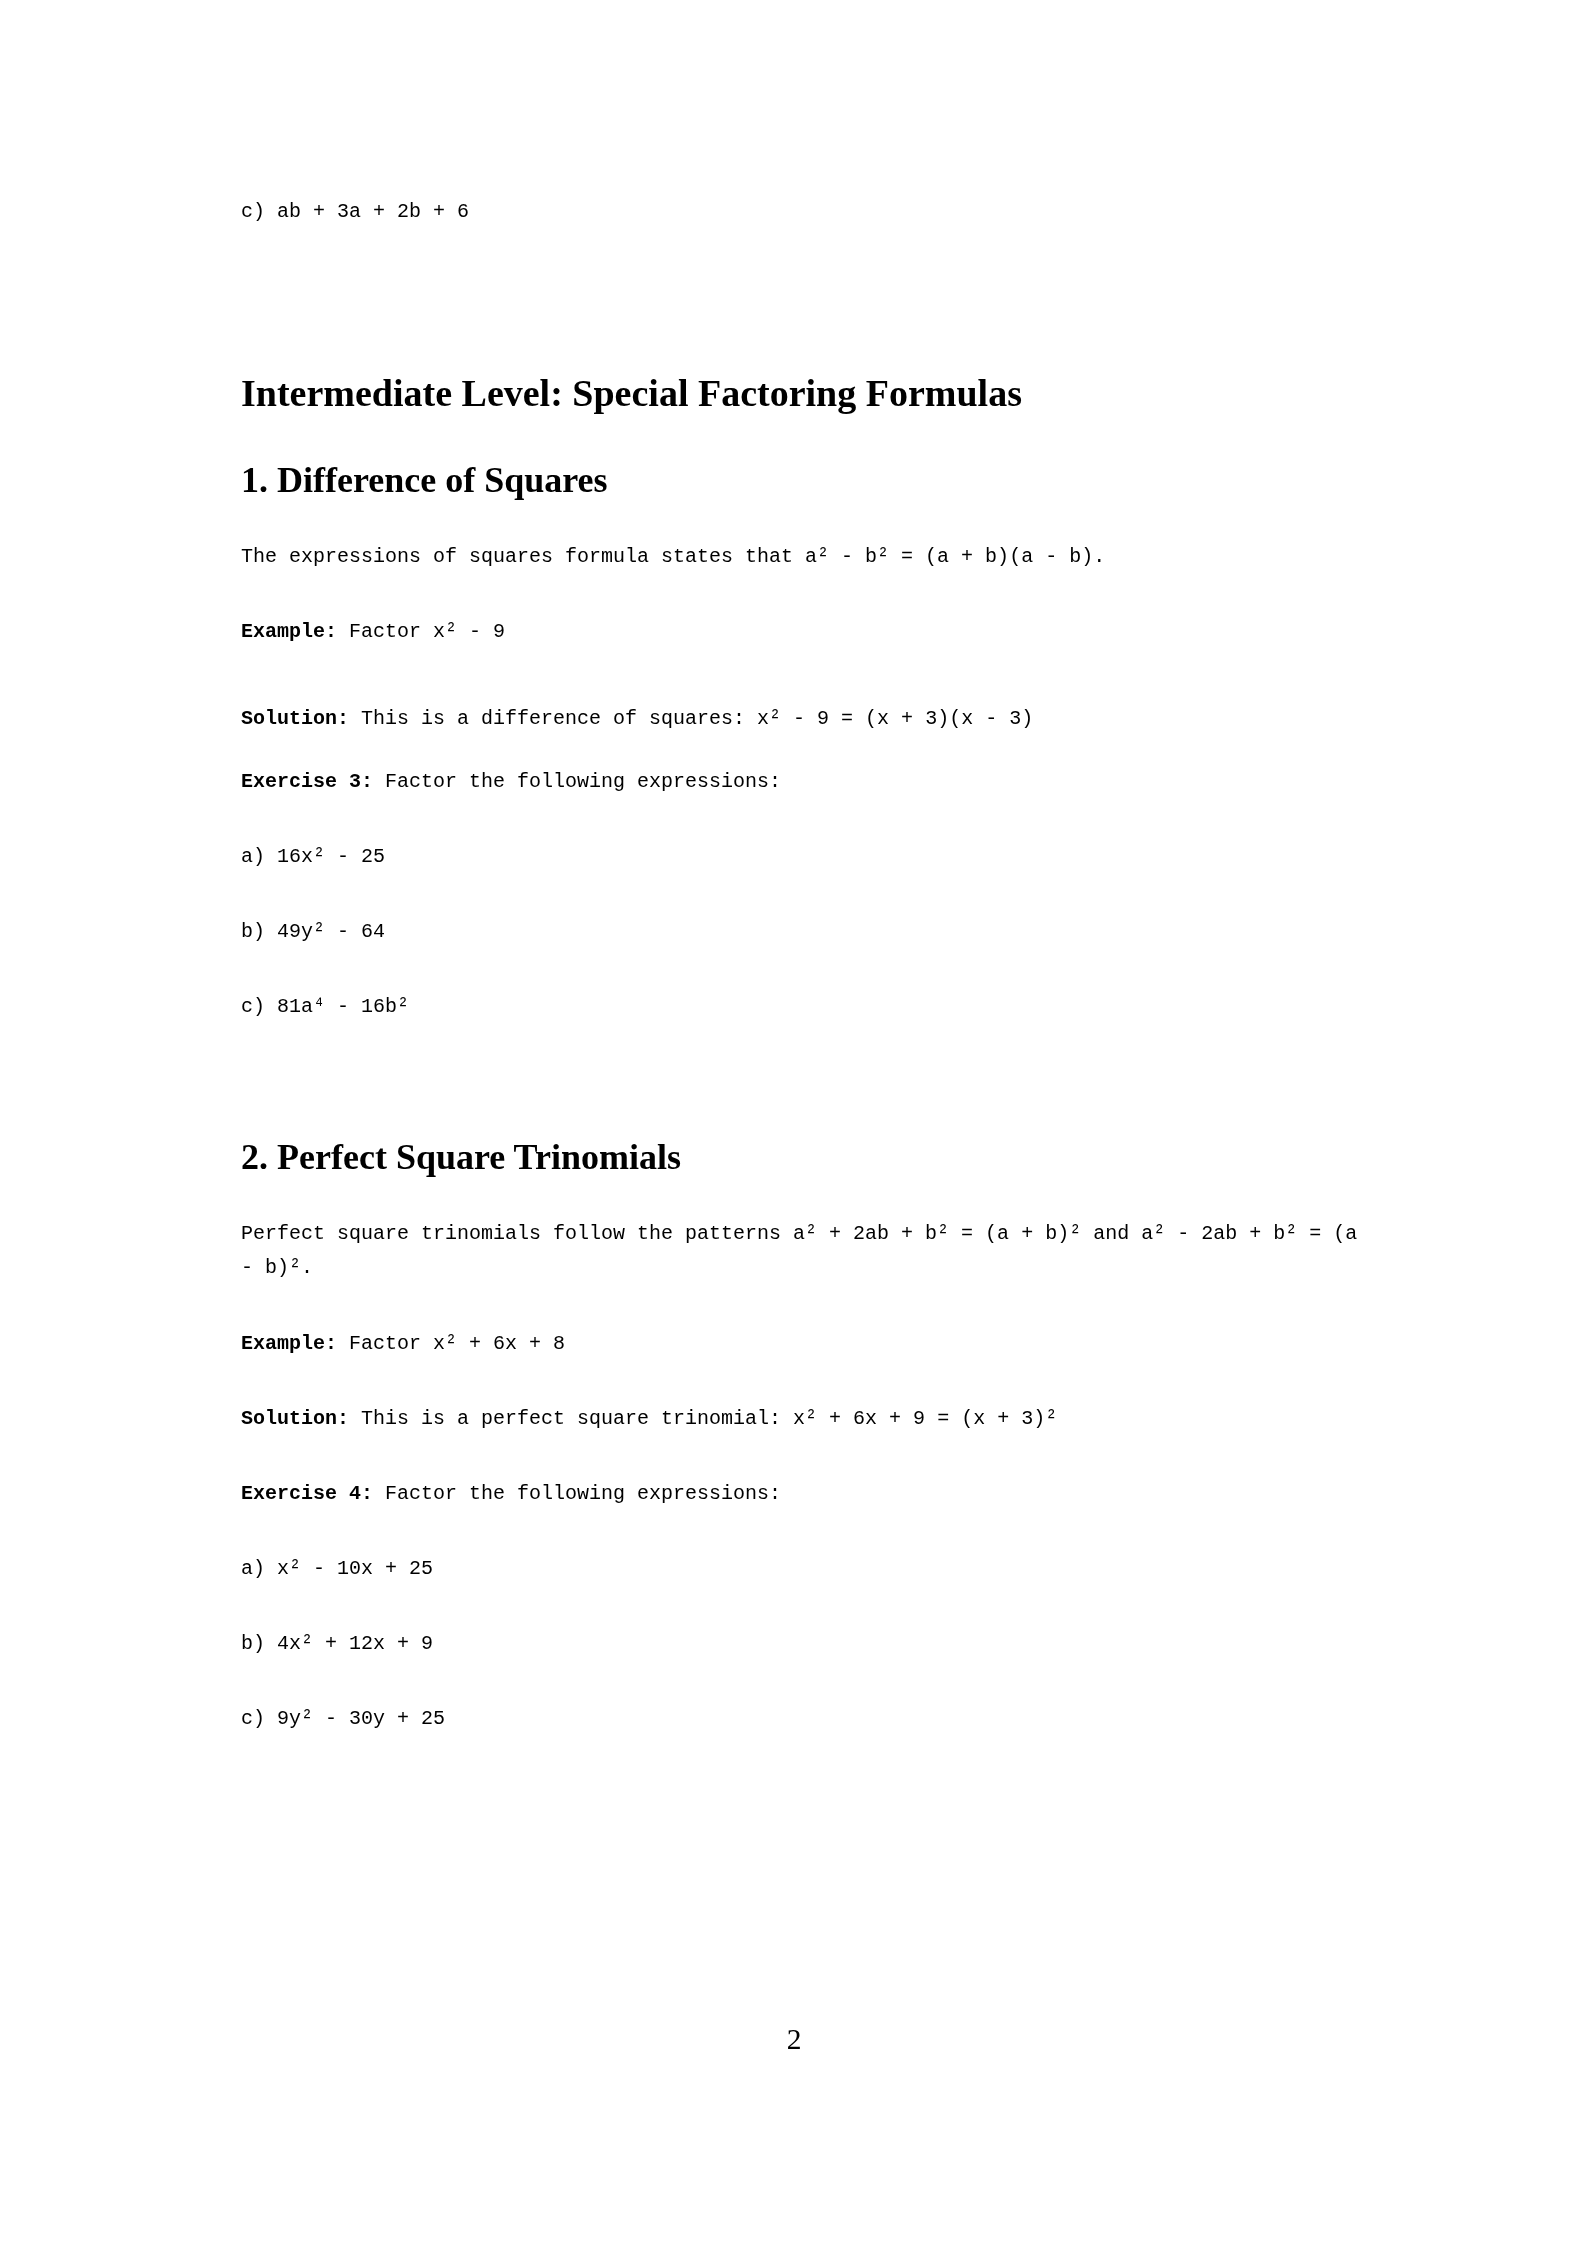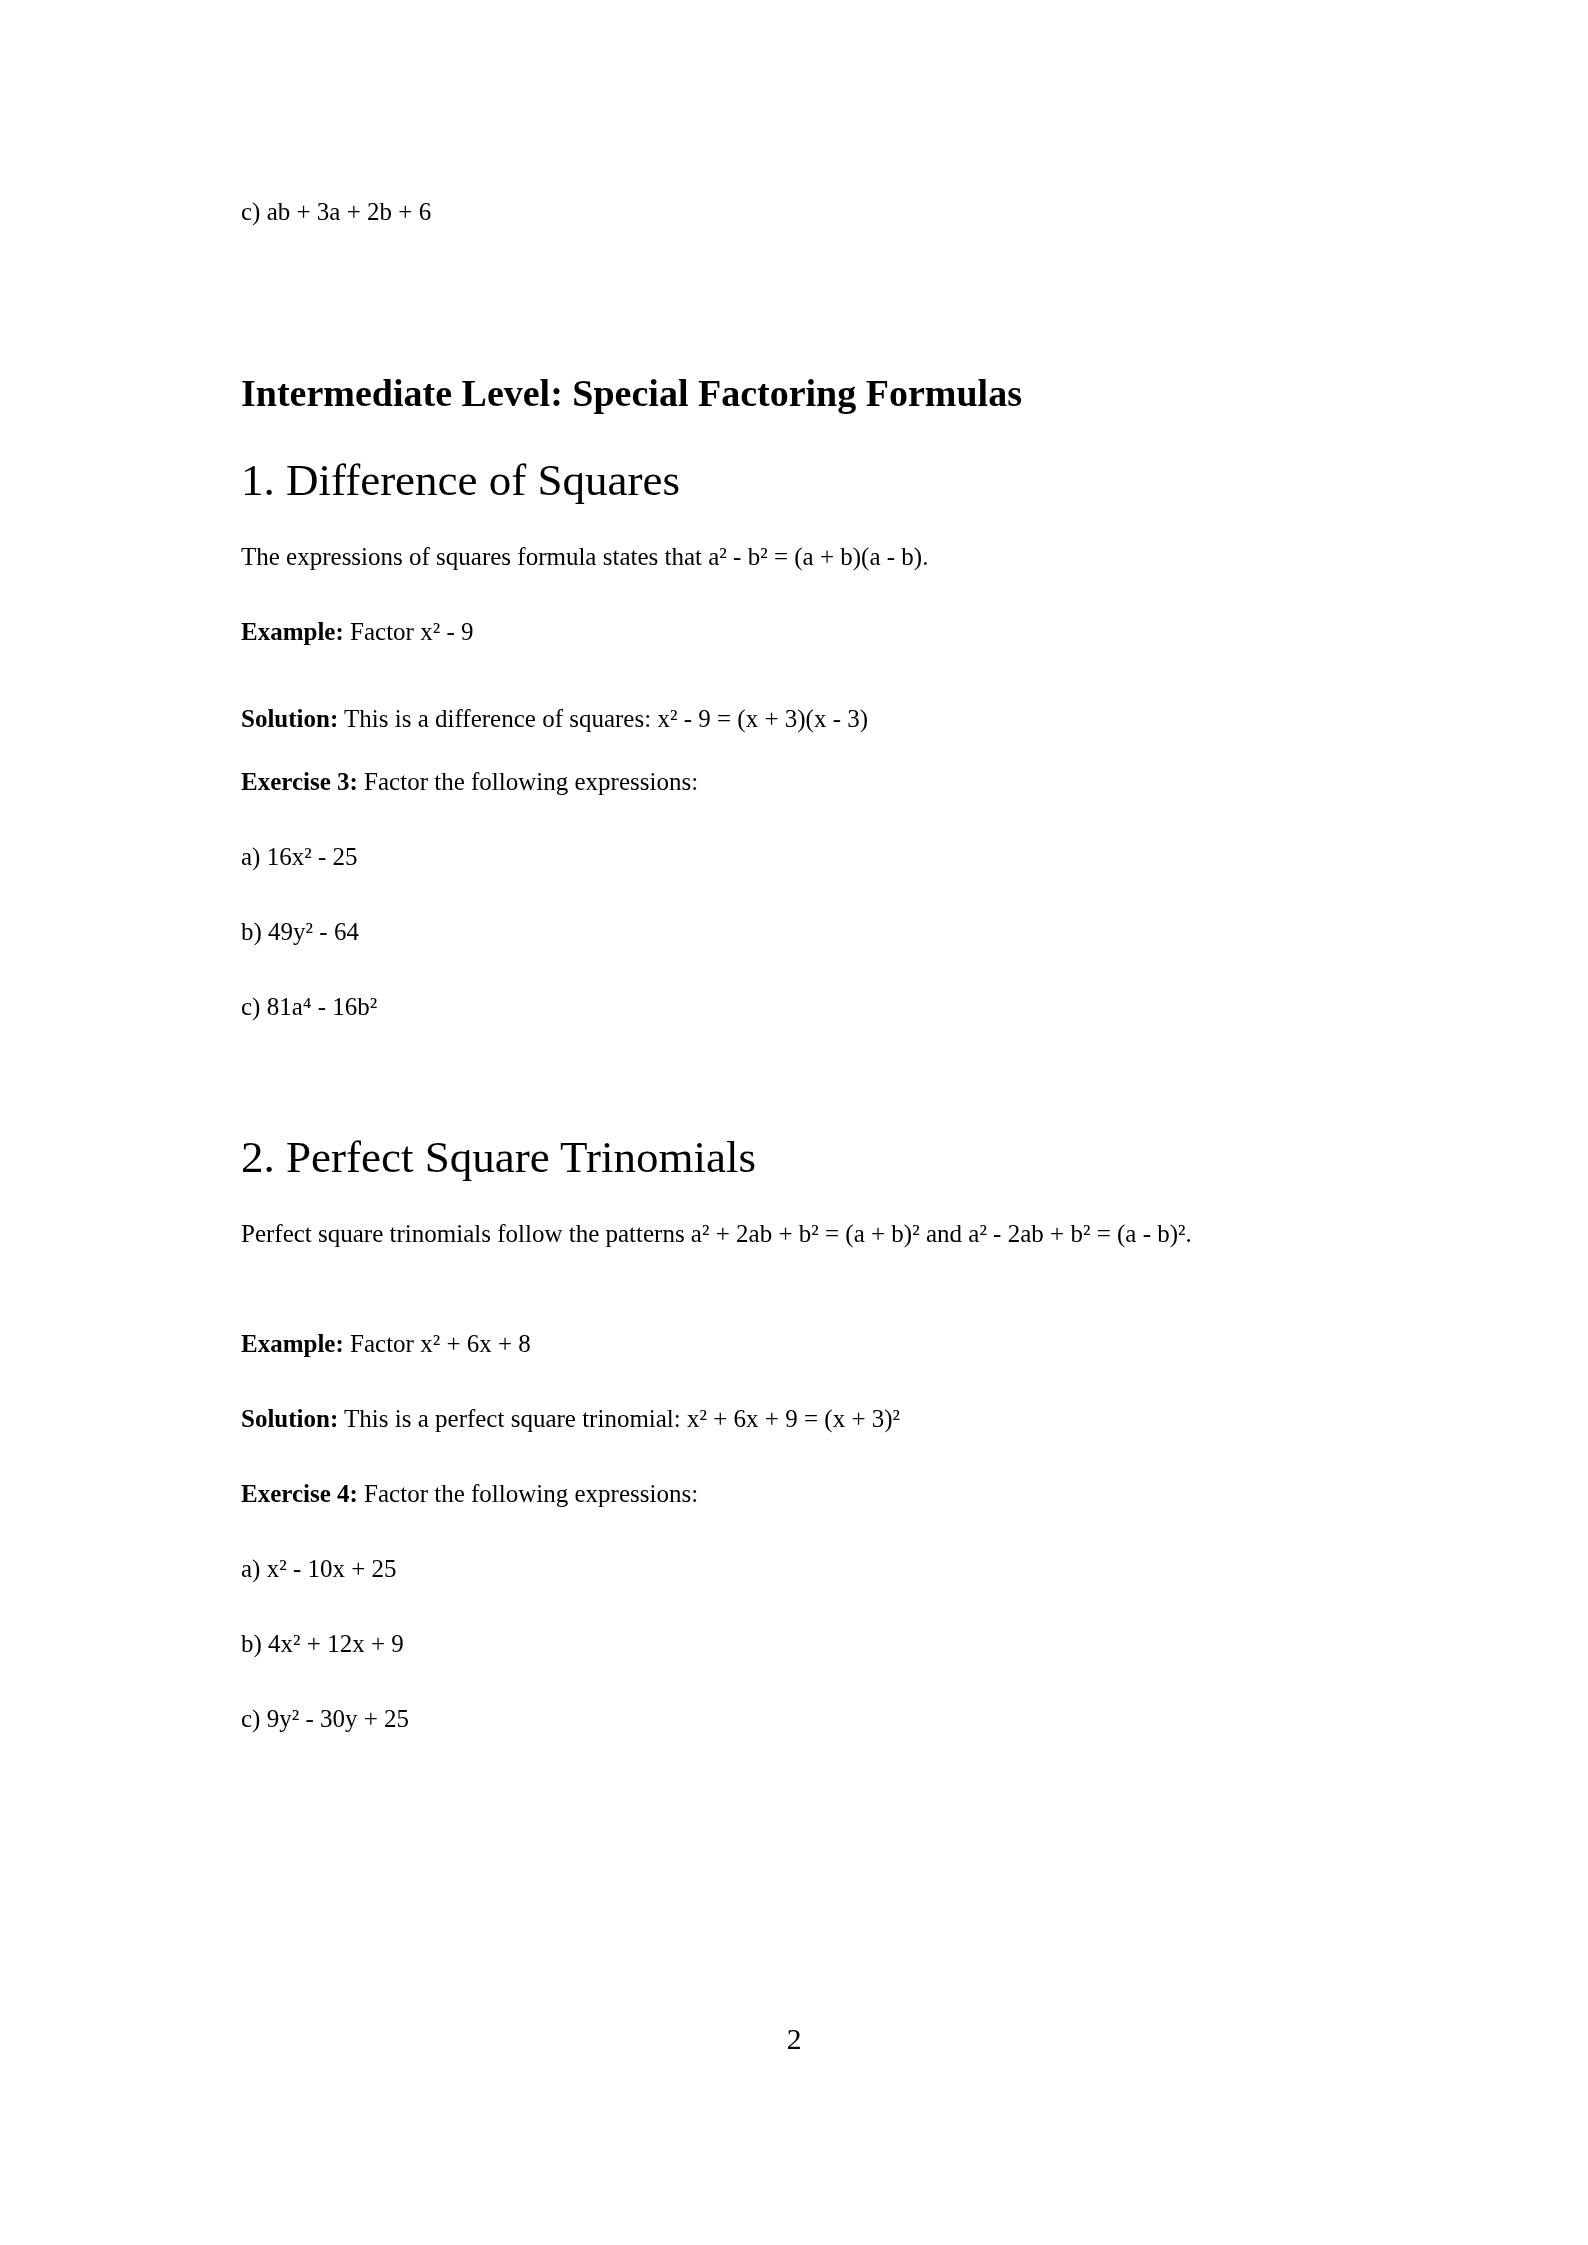--- a/index.html
+++ b/index.html
@@ -1,23 +1,23 @@
 <!DOCTYPE html>
 <html><head>
 <meta charset="utf-8">
 <style>
   html, body { margin: 0; padding: 0; background: #ffffff; }
   body {
     width: 1588px; height: 2245px; position: relative; overflow: hidden;
     font-family: "Liberation Serif", "DejaVu Serif", serif; color: #000;
   }
   .blk { position: absolute; left: 241px; margin: 0; white-space: nowrap; }
-  .p { font-size: 25px; line-height: 34px; }
+  .p { font-size: 20px; line-height: 34px; font-family: Liberation Mono, monospace; }
   .h1 { font-size: 38px; font-weight: bold; line-height: 54px; }
-  .h2 { font-size: 45px; font-weight: normal; line-height: 40px; }
+  .h2 { font-size: 36px; font-weight: bold; line-height: 40px; }
   .wrap { white-space: normal; width: 1120px; }
   b { font-weight: bold; }
   .pagenum { position: absolute; left: 0; width: 1588px; text-align: center; font-size: 29.5px; }
 </style>
 </head>
 <body>
 
 <p class="blk p" style="top:195px">c) ab + 3a + 2b + 6</p>
 
 <h1 class="blk h1" style="top:366px">Intermediate Level: Special Factoring Formulas</h1>

